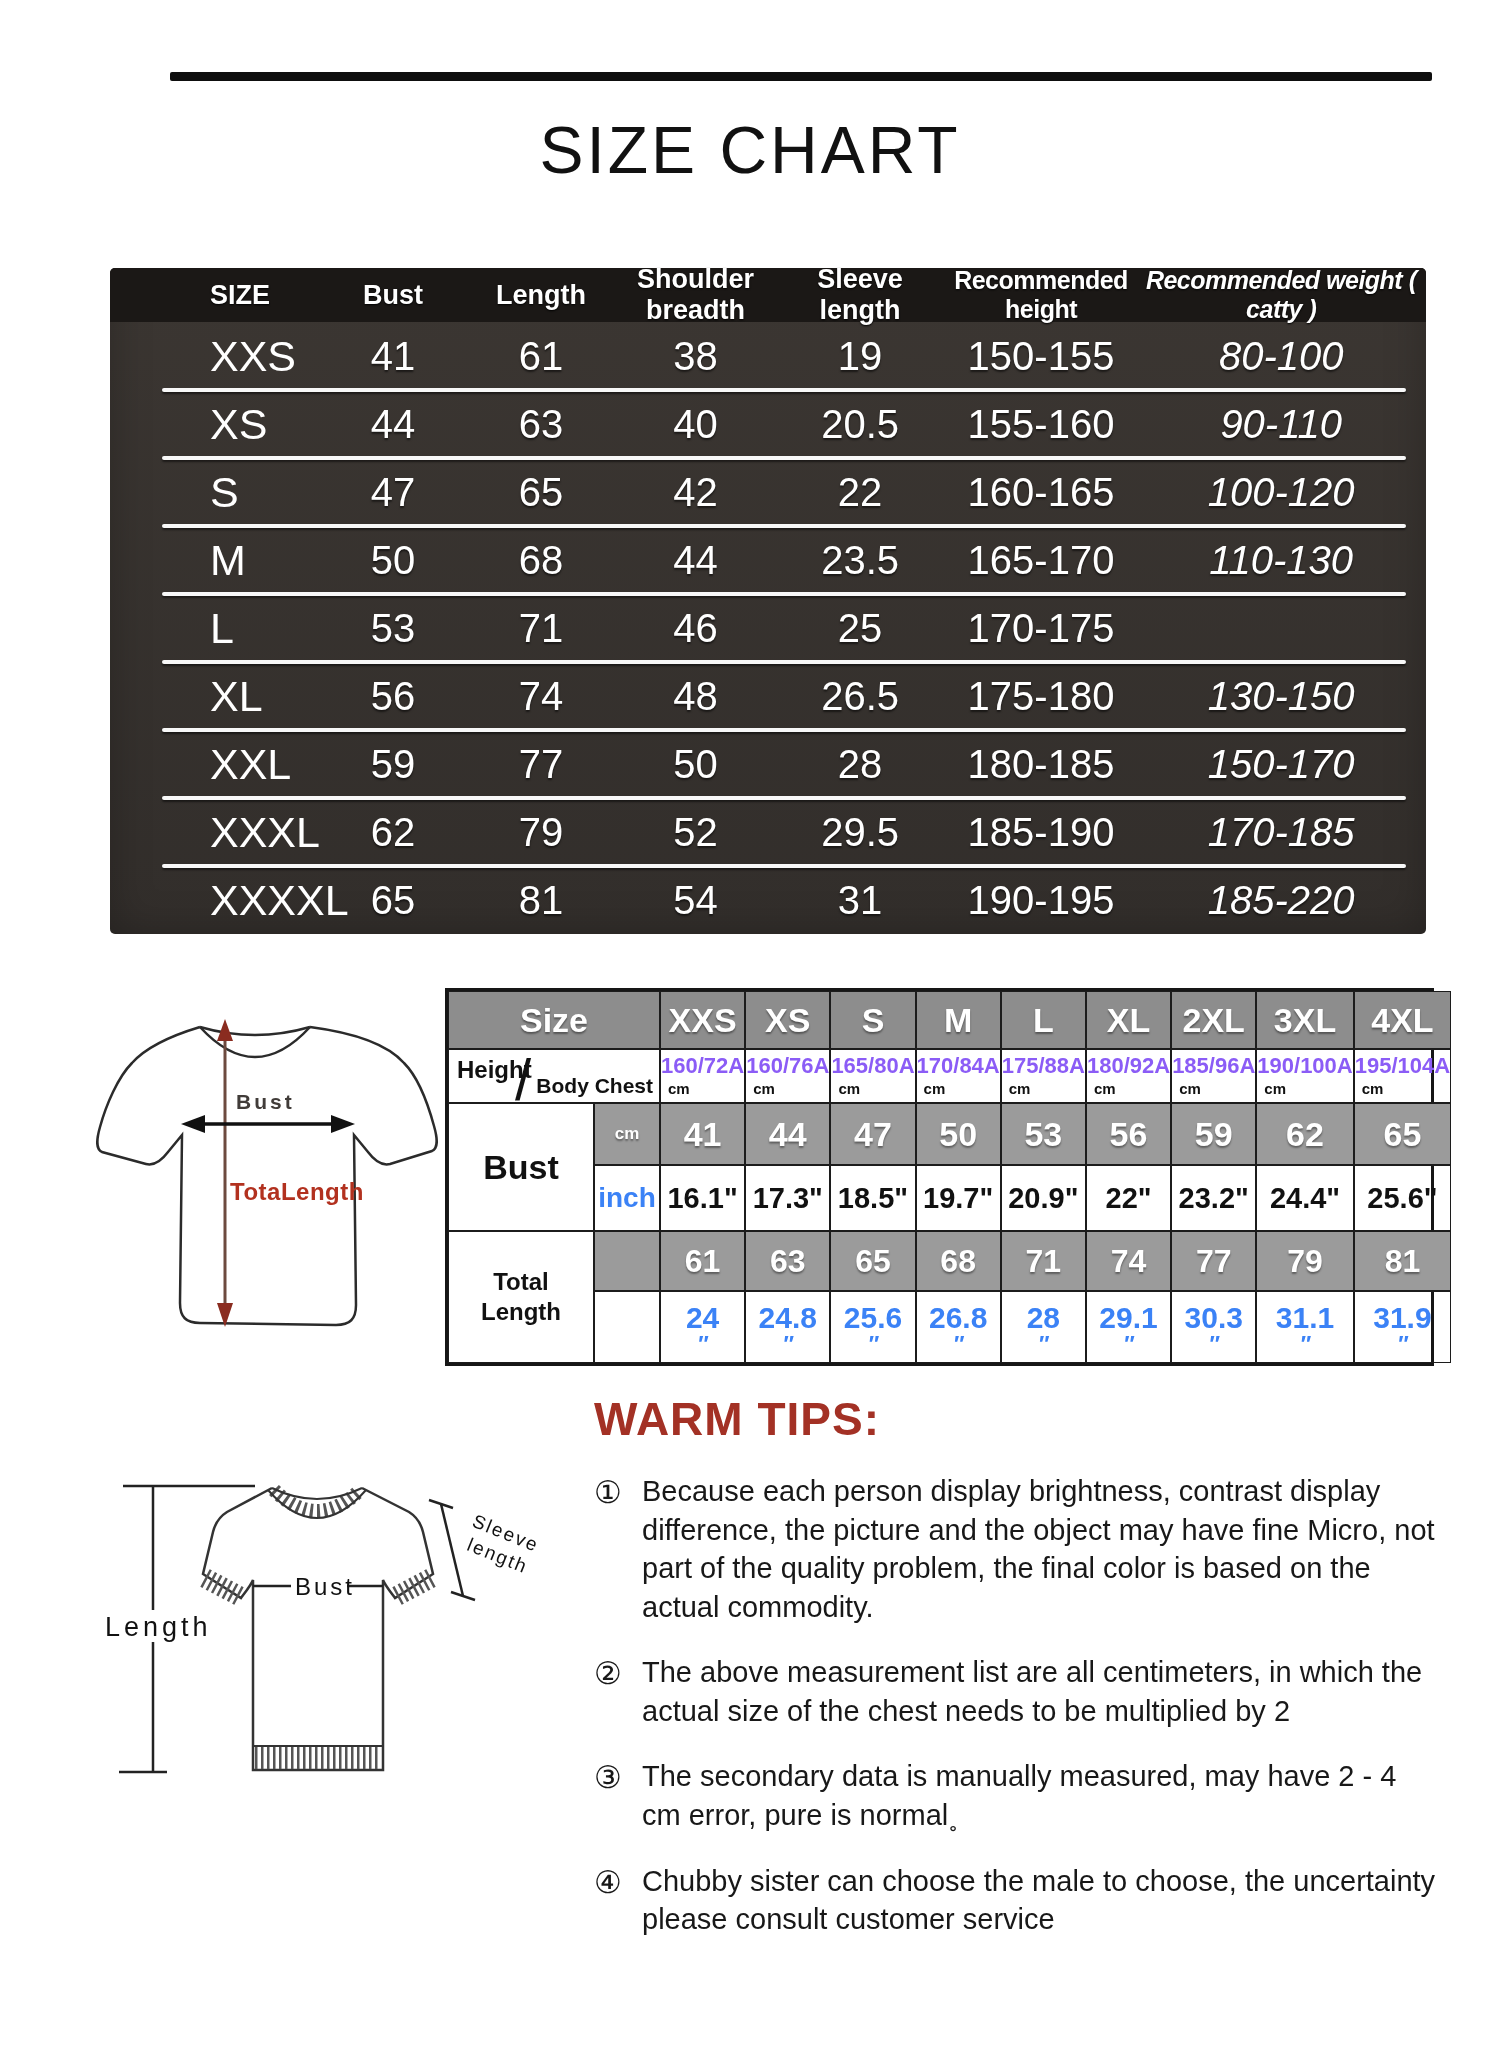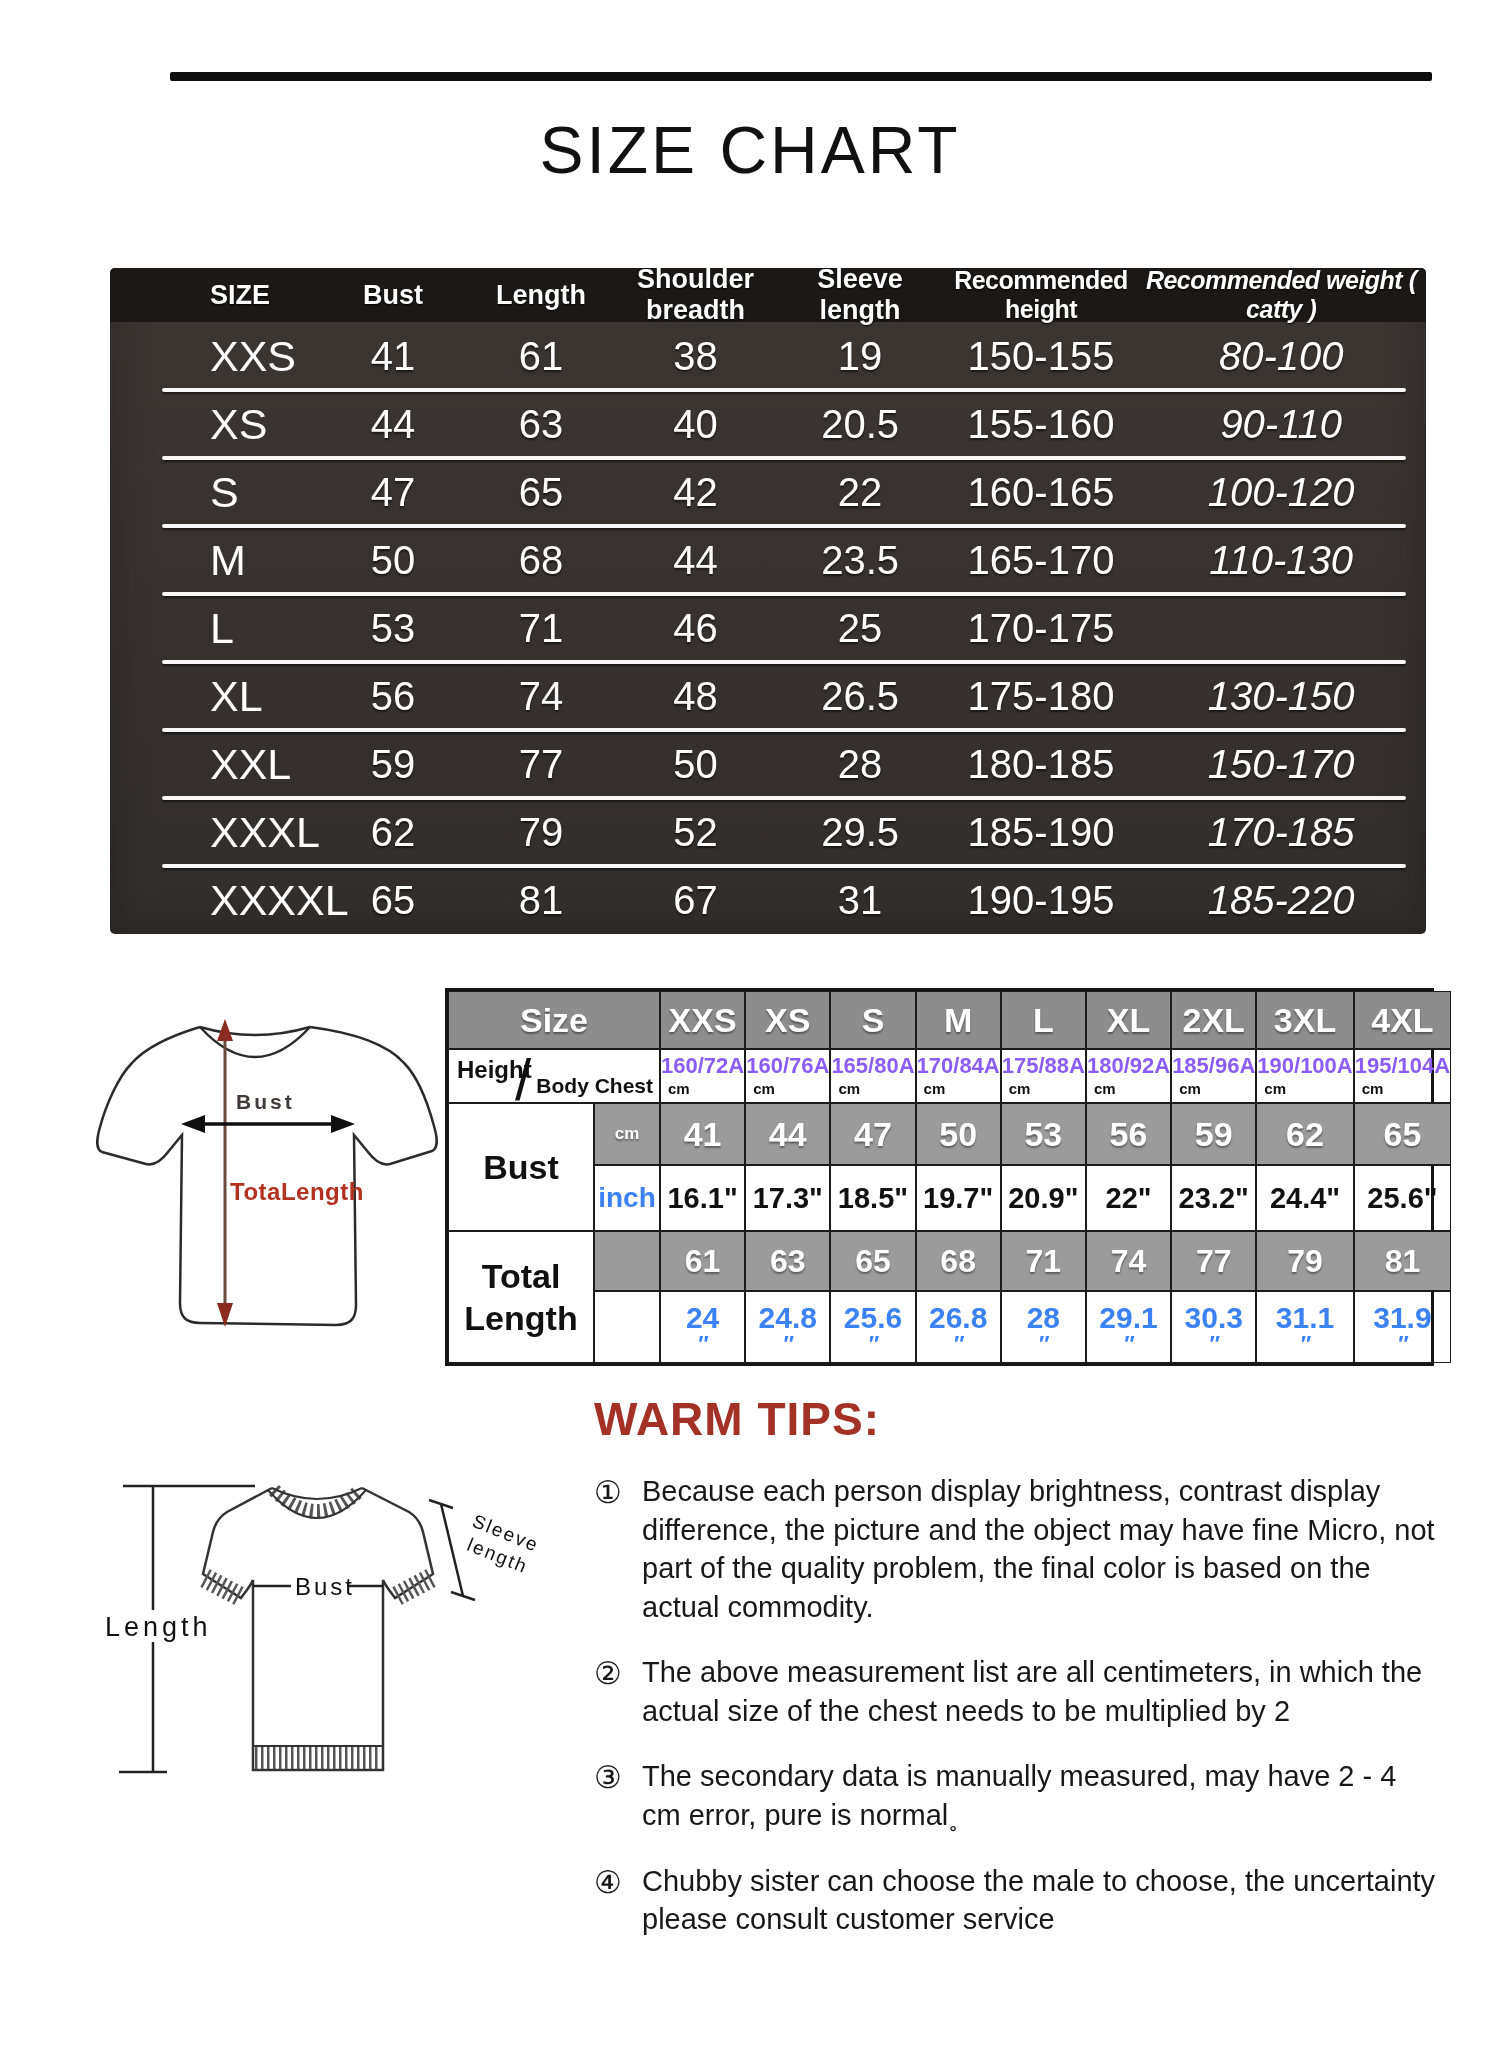--- a/index.html
+++ b/index.html
@@ -55,21 +55,21 @@
   .hlabel .b{position:absolute;right:6px;bottom:4px;font-size:21px;font-weight:bold;color:#111;}
   .blab{font-size:34px;font-weight:bold;color:#111;background:#fff;}
   .cmsmall{font-size:17px;}
   .cmv{font-size:34px;}
   .inchlab{font-size:28px;font-weight:bold;color:#3b82f6;}
   .inchv{font-size:29px;font-weight:bold;color:#111;flex-direction:row;align-items:center;}
   .totv{font-size:32px;}
   .ti{font-size:30px;font-weight:bold;color:#3b82f6;flex-direction:row;align-items:flex-start;
       justify-content:center;padding-top:7px;}
   .ti .mark{font-size:22px;margin-left:2px;transform:translateY(-4px);}
-  .tlab{font-size:34px;font-weight:bold;color:#111;line-height:1.25;background:#fff;}
+  .tlab{font-size:24px;font-weight:bold;color:#111;line-height:1.25;background:#fff;}
 
   
   .tips{position:absolute;left:594px;top:1392px;width:846px;}
   .tips h2{margin:0 0 26px 0;font-size:46px;letter-spacing:1px;color:var(--accent_red,#a33125);}
   .tip{display:flex;gap:10px;margin-bottom:27px;font-size:29px;line-height:1.33;color:#181818;}
   .tip .n{flex:0 0 38px;font-size:31px;}
 
   svg text{font-family:"Liberation Sans", sans-serif;}
 </style>
 </head>
@@ -158,21 +158,21 @@
       <div class="v t1c2">79</div>
       <div class="v t1c3">52</div>
       <div class="v t1c4">29.5</div>
       <div class="v t1c5">185-190</div>
       <div class="v t1c6">170-185</div>
     </div>
     <div class="t1row">
       <div class="sz t1c0">XXXXL</div>
       <div class="v t1c1">65</div>
       <div class="v t1c2">81</div>
-      <div class="v t1c3">67</div>
+      <div class="v t1c3">54</div>
       <div class="v t1c4">31</div>
       <div class="v t1c5">190-195</div>
       <div class="v t1c6">185-220</div>
     </div>
   </div>
 
   <svg style="position:absolute;left:88px;top:985px;" width="356" height="392" viewBox="0 0 356 392">
     <path fill="none" stroke="#2b2b2b" stroke-width="2.5" d="M112,42 C92,48 60,60 44,78 C30,92 18,120 12,142 C8,156 8,164 14,167 L58,179 C66,181 74,175 80,167 L94,150
          L92,318 C92,332 98,338 112,338 L248,340 C262,340 268,334 268,320 L266,150
          L280,167 C286,175 294,181 302,179 L344,166 C350,163 350,155 346,141 C340,119 330,92 316,78 C300,60 268,48 222,42"></path>

